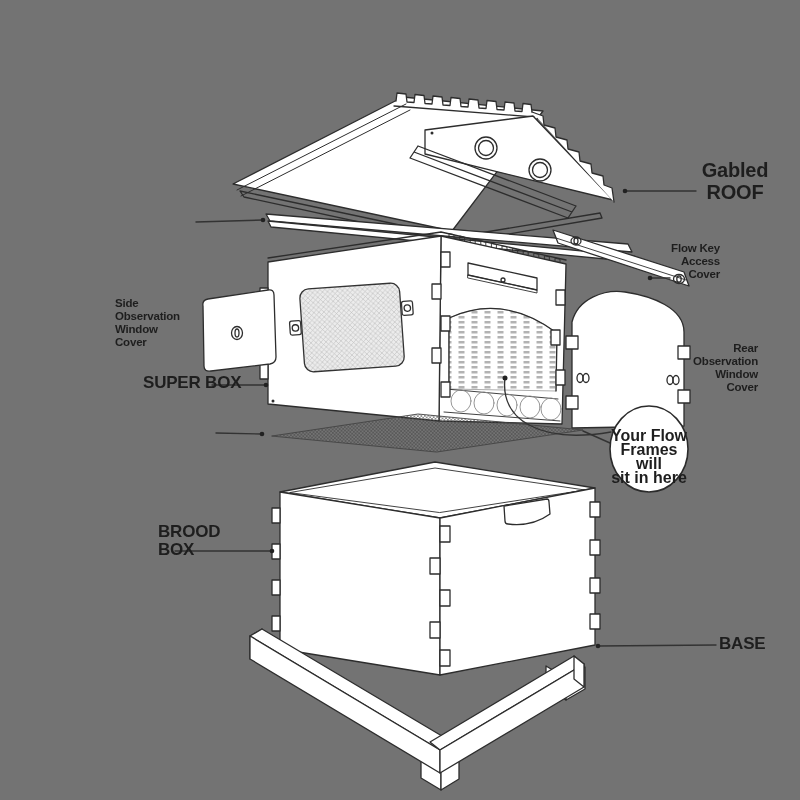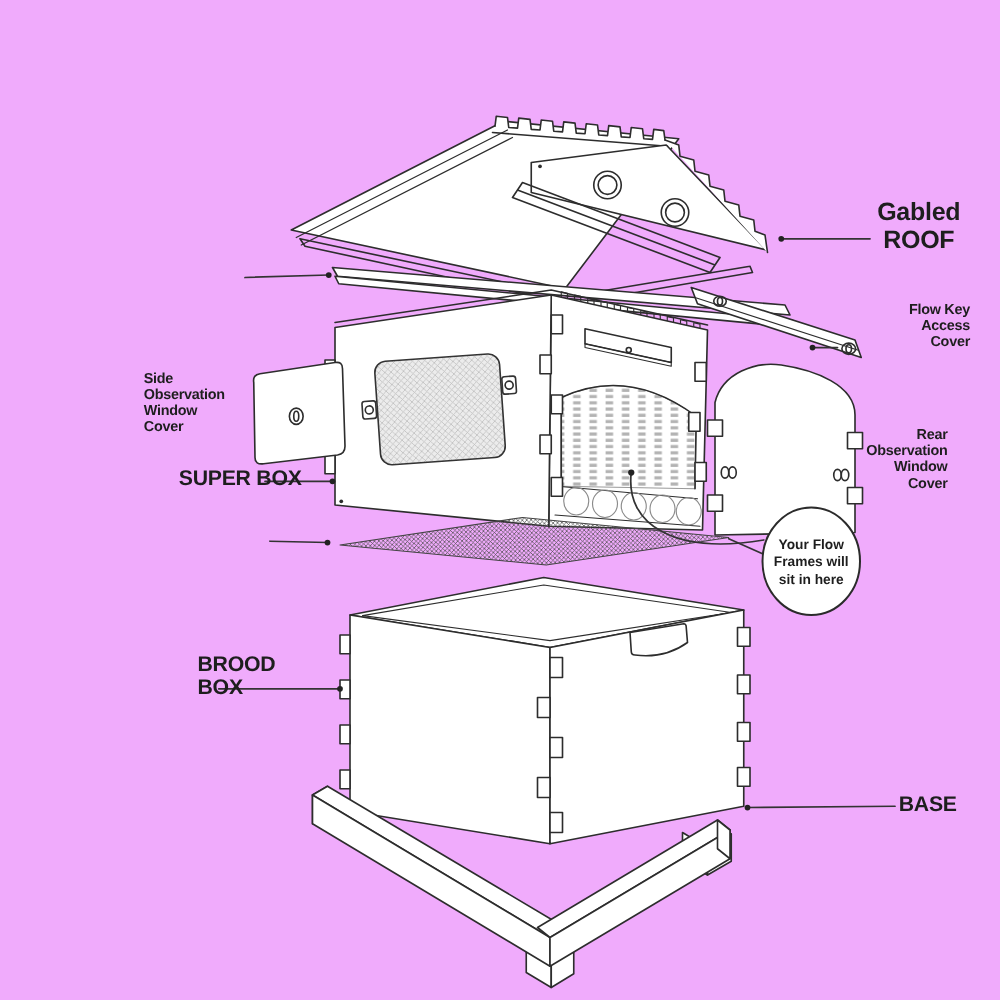--- a/index.html
+++ b/index.html
@@ -1,33 +1,33 @@
 <!DOCTYPE html>
 <html><head>
 <meta charset="utf-8">
 <style>
   html,body{margin:0;padding:0;background:#ffffff;}
   #stage{
-    position:relative;width:800px;height:800px;background:#f0abfc;overflow:hidden;
+    position:relative;width:800px;height:800px;background:#737373;overflow:hidden;
     font-family:"Liberation Sans",sans-serif;
   }
   #art{position:absolute;left:0;top:0;width:800px;height:800px;}
   .lbl{
     position:absolute;font-weight:700;color:#1e1e1e;white-space:pre-line;
     letter-spacing:-0.2px;line-height:1.08;
   }
   .lbl-big{font-size:17px;}
   .lbl-xl{font-size:20px;line-height:22px;}
   .lbl-med{font-size:15.5px;line-height:16.5px;}
   .lbl-sm{font-size:11.5px;line-height:13px;}
   .t-center{text-align:center;}
   .t-right{text-align:right;}
   .callout-text{
     position:absolute;left:609px;top:429px;width:80px;text-align:center;
-    font-weight:700;font-size:11px;line-height:14px;color:#1e1e1e;white-space:pre-line;
+    font-weight:700;font-size:16px;line-height:14px;color:#1e1e1e;white-space:pre-line;
   }
 </style>
 </head>
 <body>
 
 <div id="stage">
 
   <svg id="art" viewBox="0 0 800 800" fill="none" stroke="#2d2d2d" stroke-width="1.3" stroke-linejoin="round" stroke-linecap="round">
     <defs>
       <pattern id="qmesh" width="3.5" height="3.5" patternUnits="userSpaceOnUse" patternTransform="rotate(-3)">
@@ -214,21 +214,21 @@
 
     <g>
       <ellipse cx="649" cy="449" rx="39" ry="43" fill="#ffffff" stroke="#2b2b2b" stroke-width="1.6"></ellipse>
     </g>
   </svg>
 
   <div class="lbl lbl-xl t-center" style="left:693px;top:159px;width:84px;">Gabled
 ROOF</div>
 
 
-  <div class="lbl lbl-sm t-right" style="left:692px;top:242px;width:84px;">Flow Key
+  <div class="lbl lbl-sm t-right" style="left:636px;top:242px;width:84px;">Flow Key
 Access
 Cover</div>
 
   <div class="lbl lbl-sm" style="left:115px;top:297px;width:100px;">Side
 Observation
 Window
 Cover</div>
 
   <div class="lbl lbl-big" style="left:143px;top:374px;">SUPER BOX</div>
 

